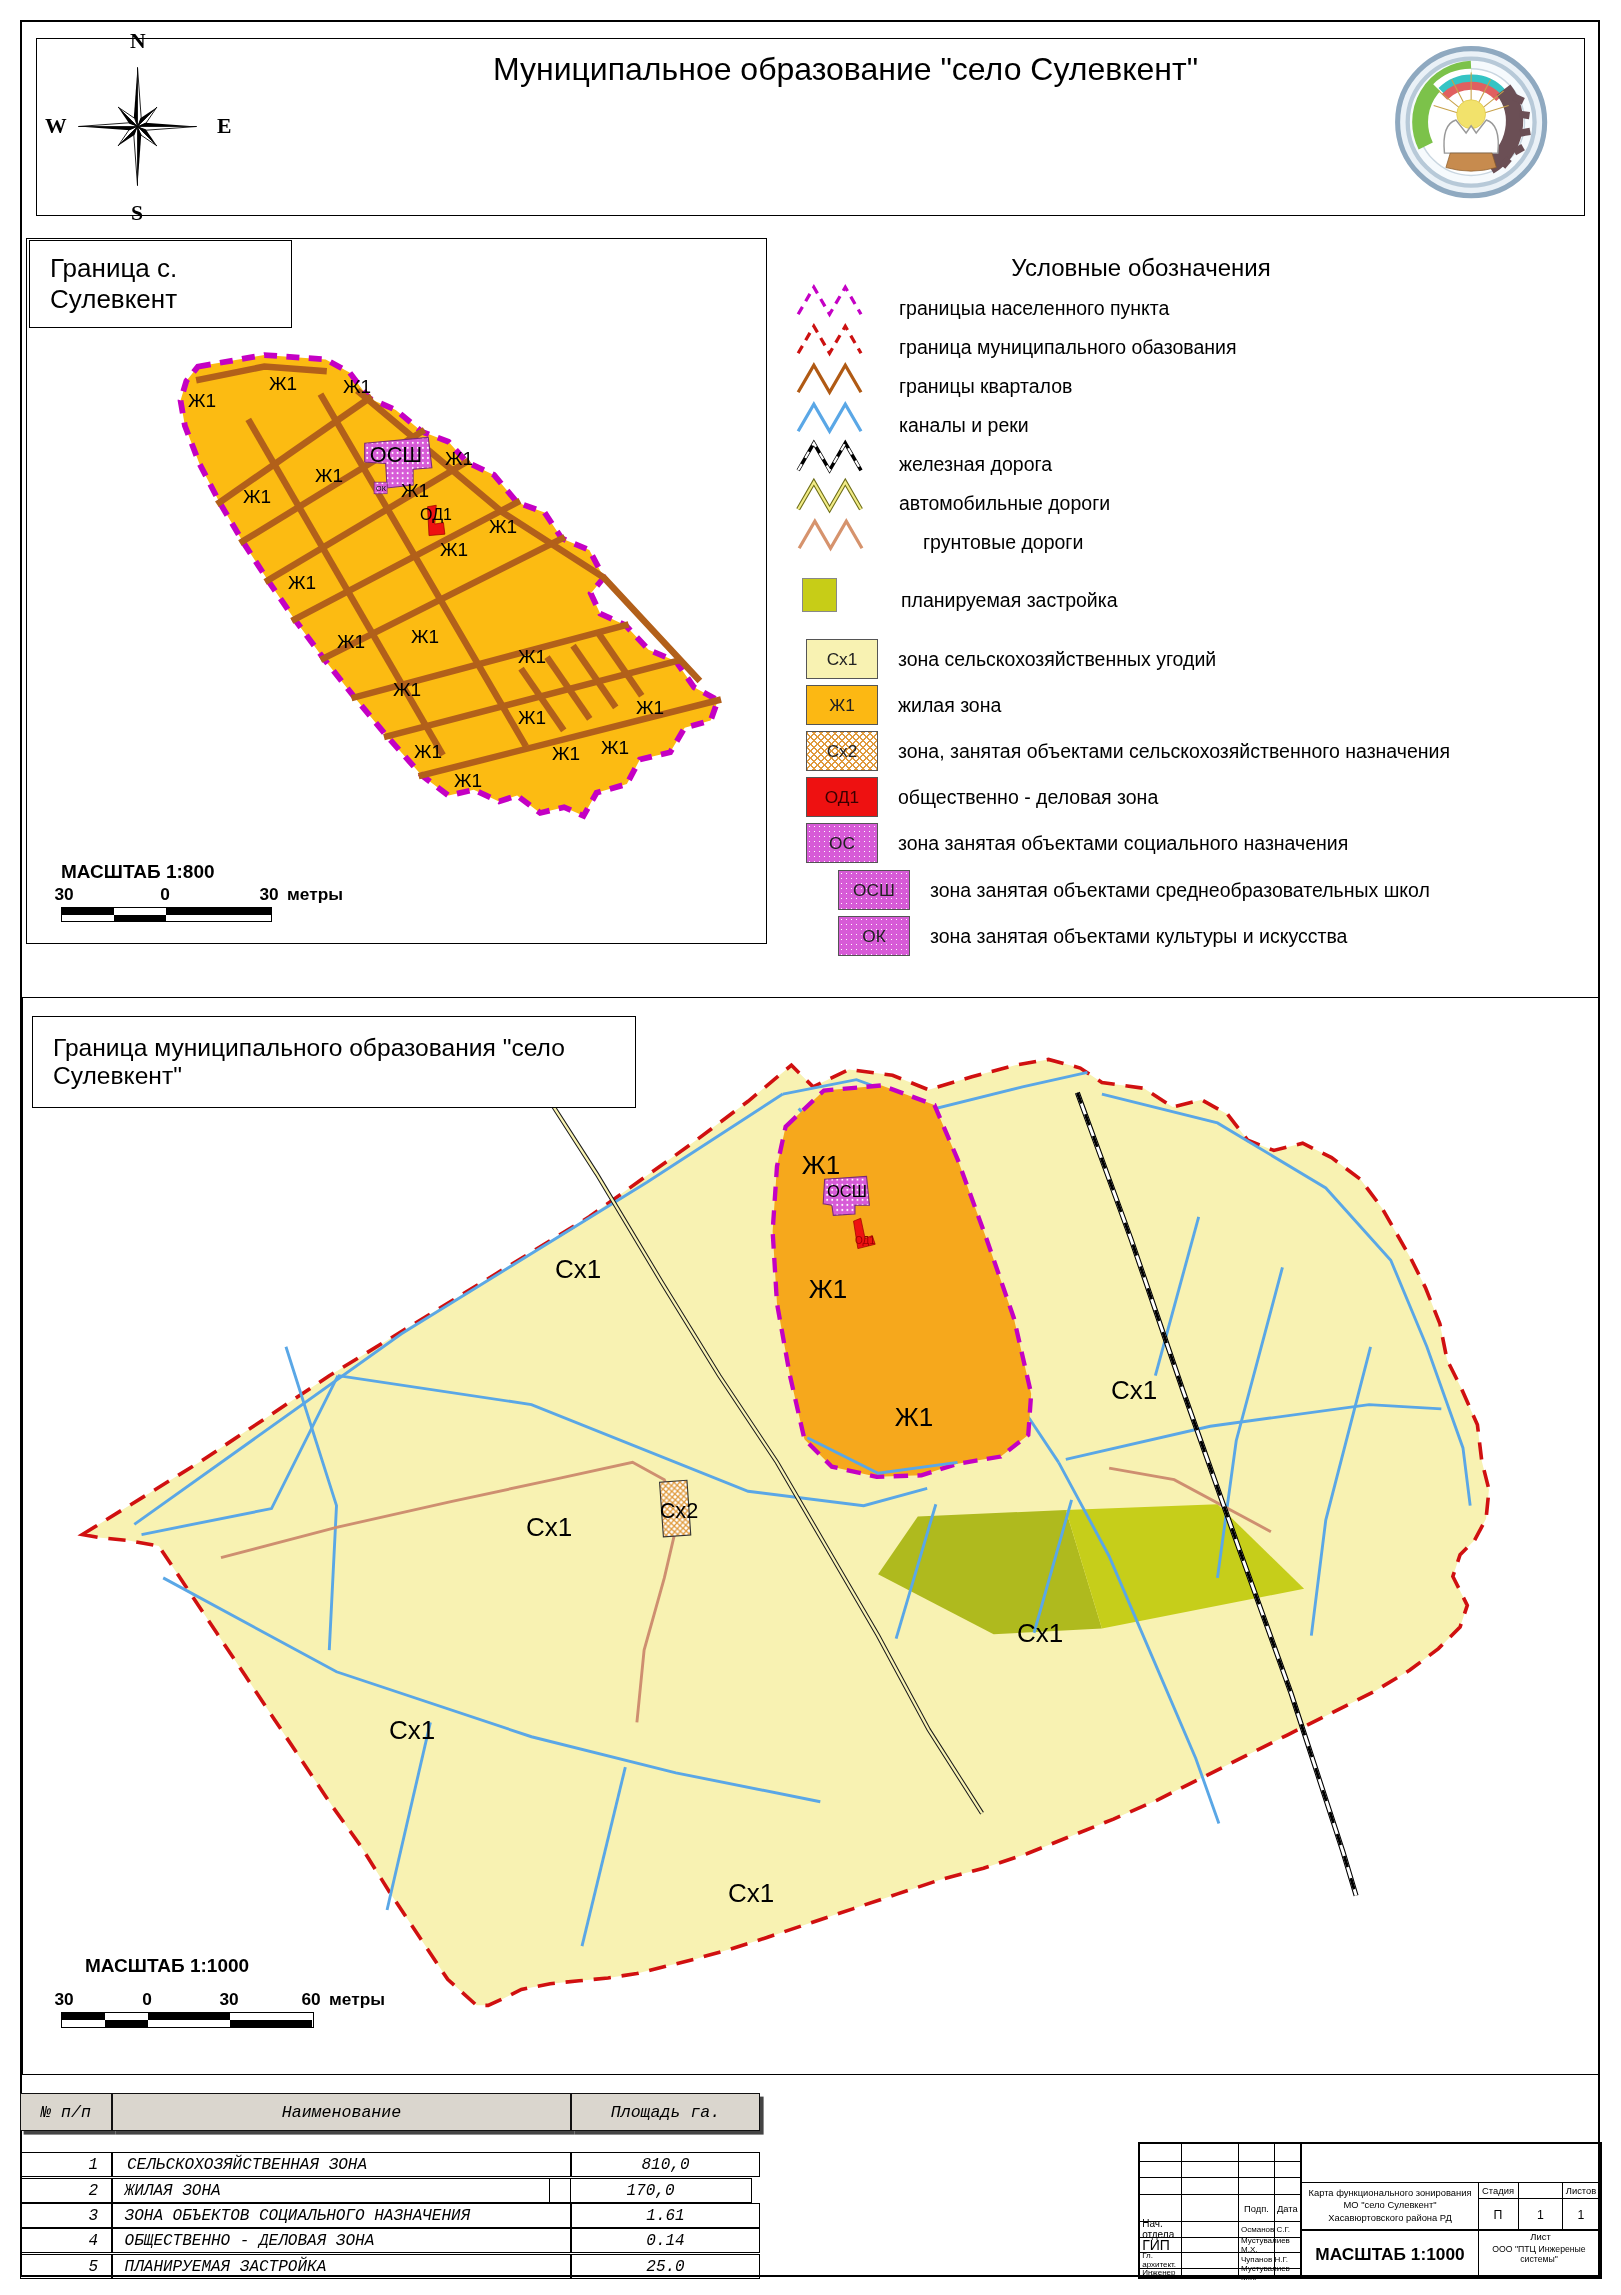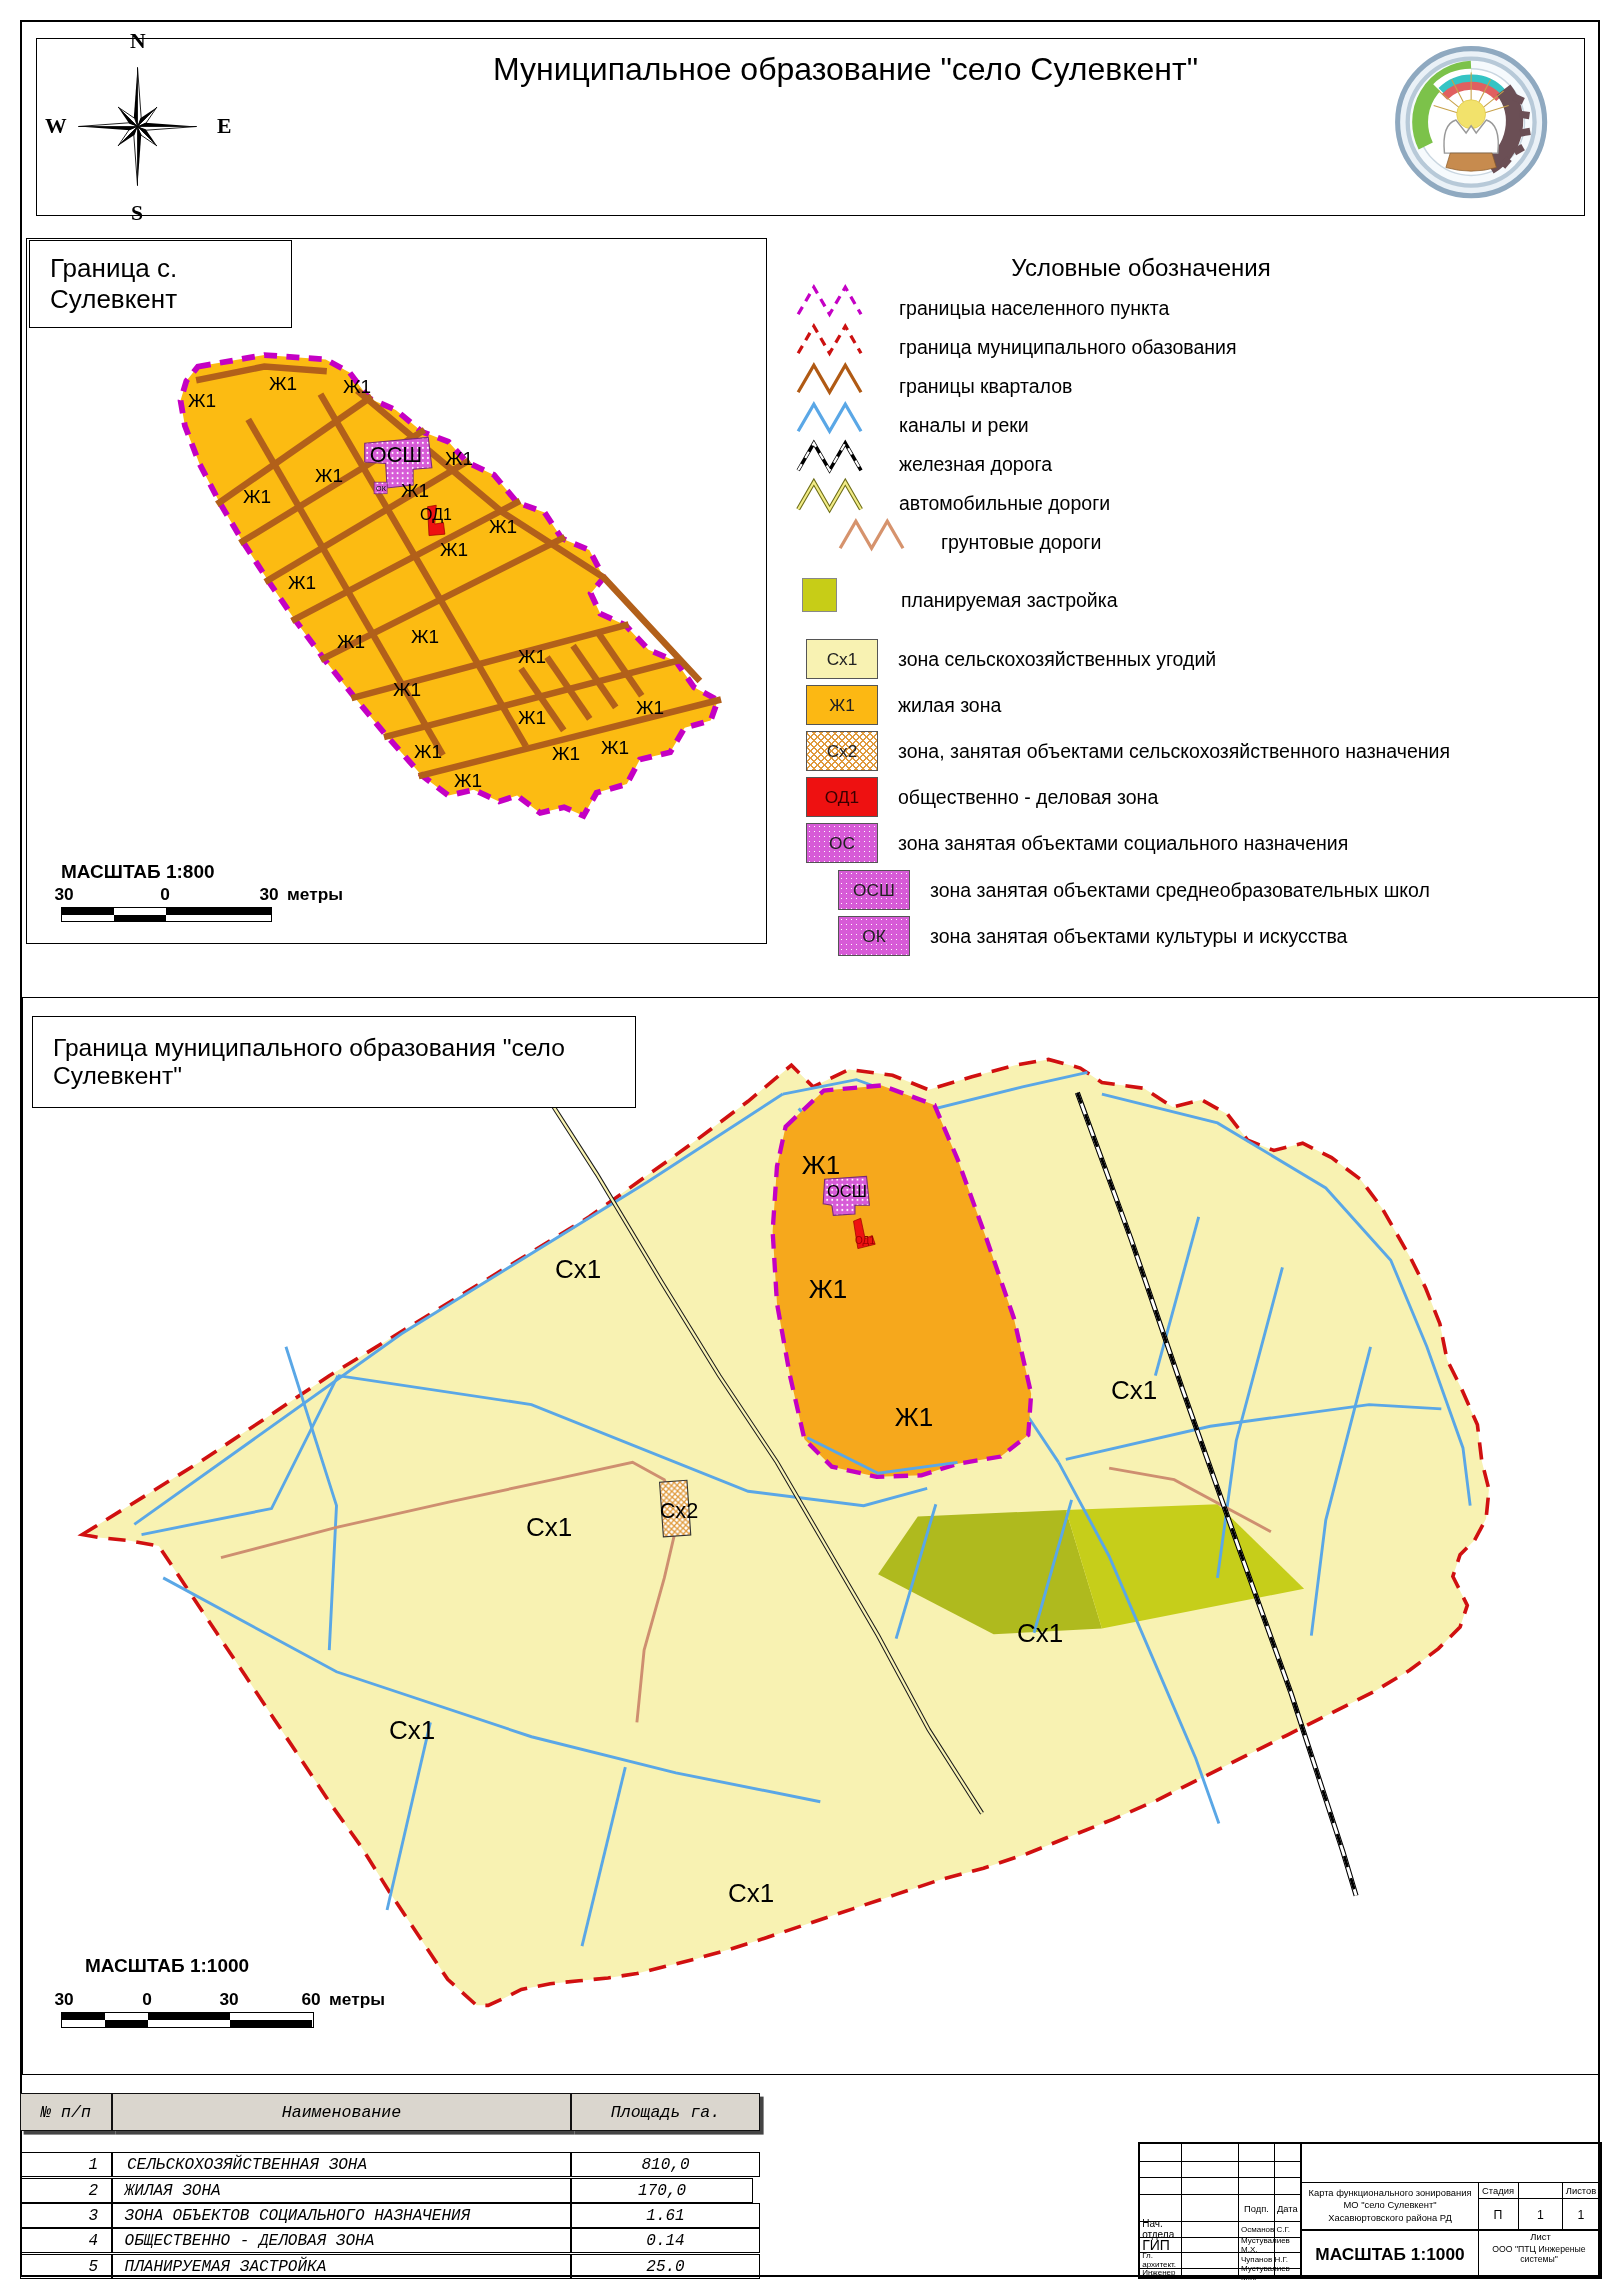--- a/index.html
+++ b/index.html
@@ -230,21 +230,21 @@
         </svg>
         <span class="llab">железная дорога</span>
       </div>
       <div class="lrow" style="left: 795px; top: 475px;">
         <svg class="lsym" viewBox="0 0 100 56">
           <polyline points="4,48 26,10 48,48 70,10 92,48" fill="none" stroke="#6e6e18" stroke-width="6"></polyline>
           <polyline points="4,48 26,10 48,48 70,10 92,48" fill="none" stroke="#F2EC86" stroke-width="3"></polyline>
         </svg>
         <span class="llab">автомобильные дороги</span>
       </div>
-      <div class="lrow" style="left: 837px; top: 514px;">
+      <div class="lrow" style="left: 796px; top: 514px; gap: 23px;">
         <svg class="lsym" viewBox="0 0 100 56">
           <polyline points="4,48 26,10 48,48 70,10 92,48" fill="none" stroke="#D6936D" stroke-width="4.5"></polyline>
         </svg>
         <span class="llab">грунтовые дороги</span>
       </div>
       <div class="lrow" style="left: 802px; top: 572px;">
         <div style="width:33px;height:32px;background:#C7CD17;border:0.7px solid #888;"></div>
         <span class="llab" style="margin-left:64px;">планируемая застройка</span>
       </div>
     </div>
@@ -389,21 +389,21 @@
       </div>
     <div id="table-body">
         <div class="trow" style="left: 0px; top: 2152px;">
           <div class="tcell" style="left: 20px; width: 92px; justify-content: flex-end; padding-right: 13px;">1</div>
           <div class="tcell" style="left: 112px; width: 459px; justify-content: flex-start; padding-left: 14px;">СЕЛЬСКОХОЗЯЙСТВЕННАЯ ЗОНА</div>
           <div class="tcell" style="left: 571px; width: 189px; justify-content: center;">810,0</div>
         </div>
         <div class="trow" style="left: 0px; top: 2178px;">
           <div class="tcell" style="left: 20px; width: 92px; justify-content: flex-end; padding-right: 13px;">2</div>
           <div class="tcell" style="left: 112px; width: 459px; justify-content: flex-start; padding-left: 11.6px;">ЖИЛАЯ ЗОНА</div>
-          <div class="tcell" style="left: 571px; width: 182px; justify-content: center; font-style: italic;">170,0</div>
+          <div class="tcell" style="left: 549px; width: 203px; justify-content: center; font-style: italic;">170,0</div>
         </div>
         <div class="trow" style="left: 0px; top: 2203px;">
           <div class="tcell" style="left: 20px; width: 92px; justify-content: flex-end; padding-right: 13px;">3</div>
           <div class="tcell" style="left: 112px; width: 459px; justify-content: flex-start; padding-left: 11.6px;">ЗОНА ОБЪЕКТОВ СОЦИАЛЬНОГО НАЗНАЧЕНИЯ</div>
           <div class="tcell" style="left: 571px; width: 189px; justify-content: center;">1.61</div>
         </div>
         <div class="trow" style="left: 0px; top: 2228px;">
           <div class="tcell" style="left: 20px; width: 92px; justify-content: flex-end; padding-right: 13px;">4</div>
           <div class="tcell" style="left: 112px; width: 459px; justify-content: flex-start; padding-left: 11.6px;">ОБЩЕСТВЕННО - ДЕЛОВАЯ ЗОНА</div>
           <div class="tcell" style="left: 571px; width: 189px; justify-content: center;">0.14</div>

